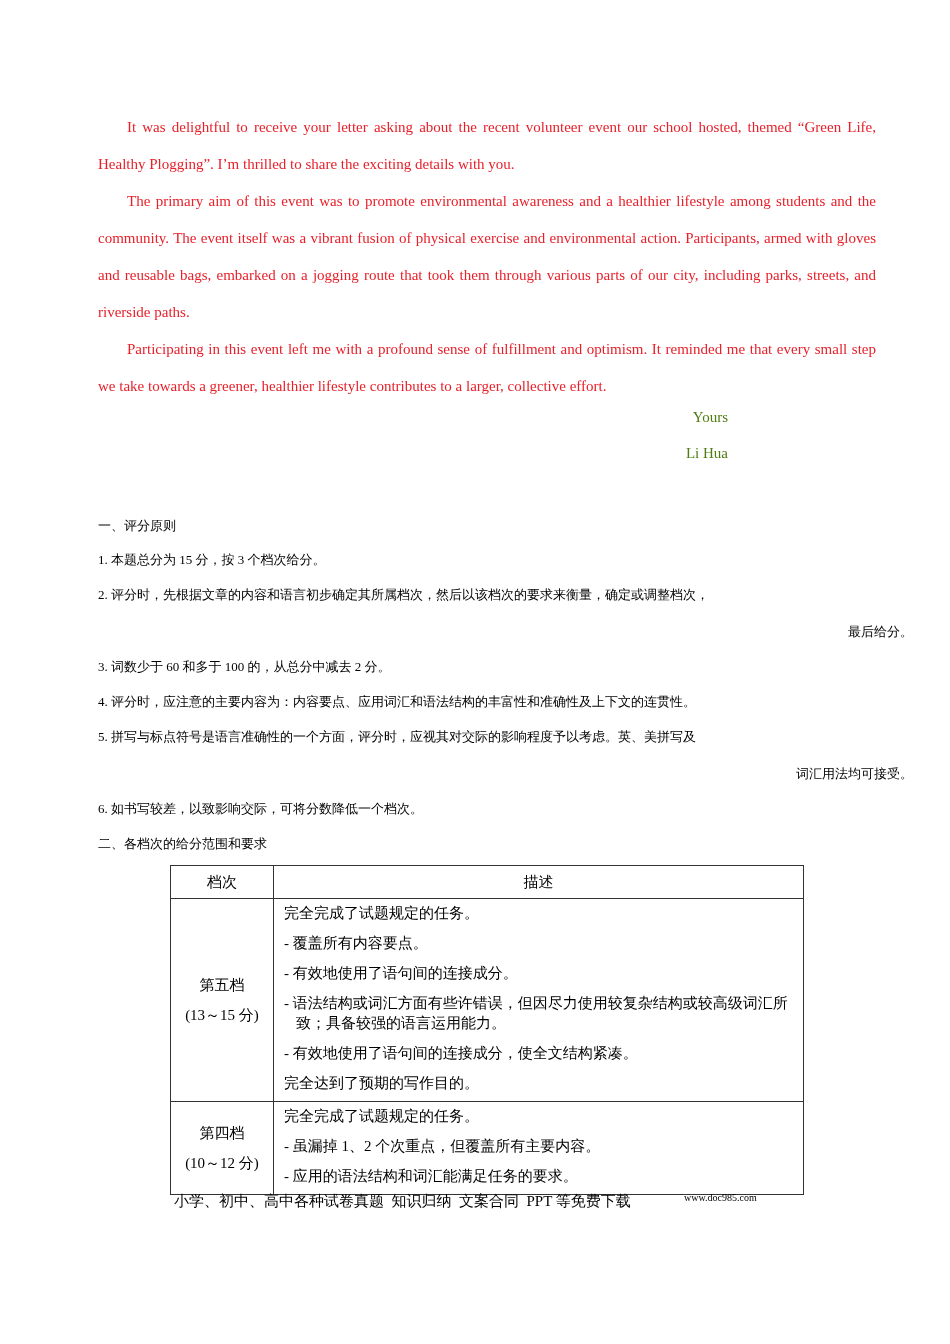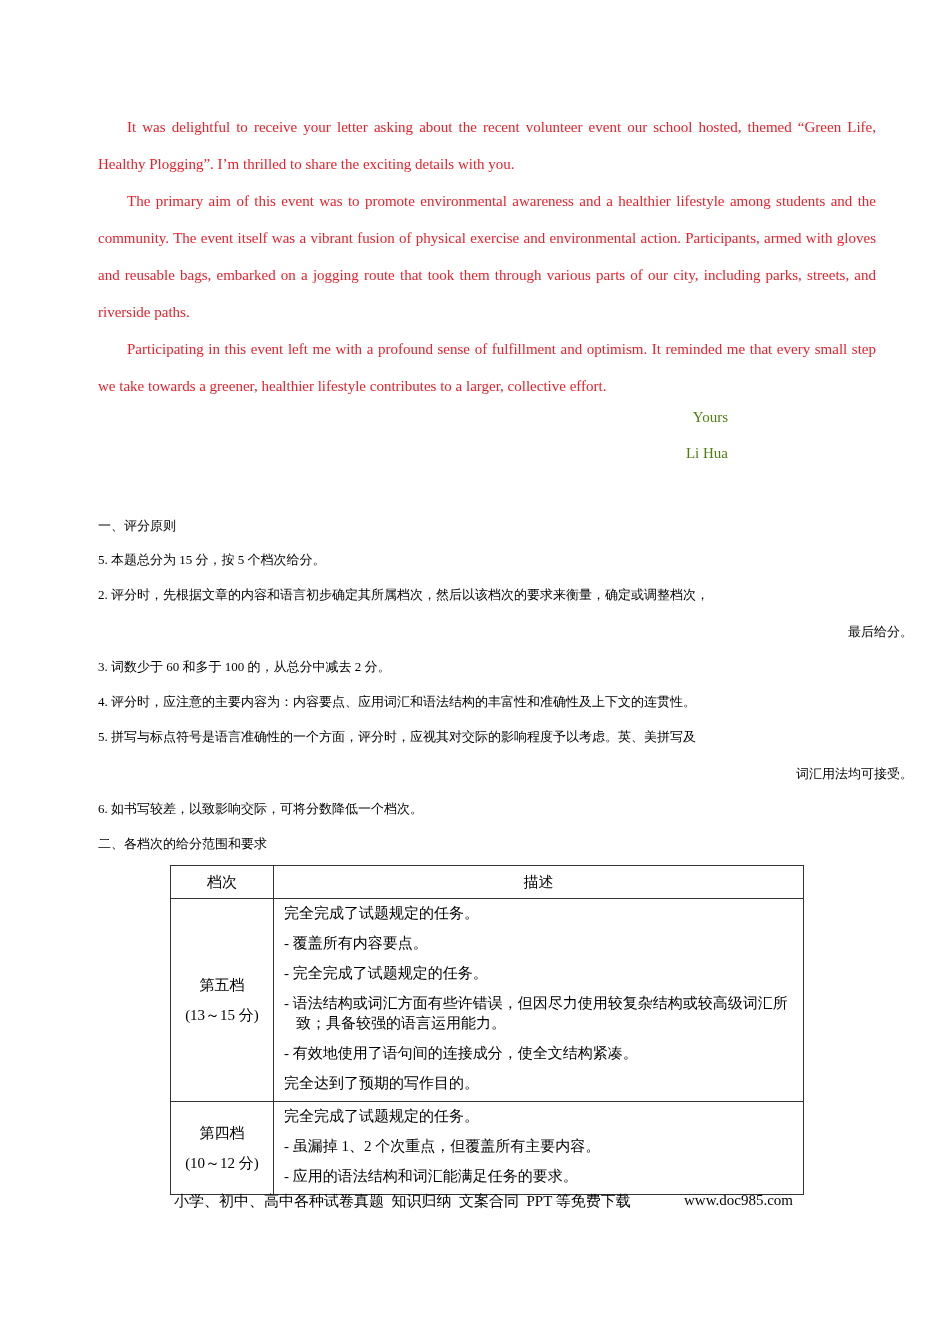--- a/index.html
+++ b/index.html
@@ -25,39 +25,39 @@
   }
   table.rubric td, table.rubric th { border: 1.5px solid #333; vertical-align: middle; font-weight: normal; }
   table.rubric th { height: 28px; text-align: center; }
   .col1 { width: 100px; text-align: center; line-height: 30px; }
   .desc { padding: 4px 10px; line-height: 20px; }
   .desc div { margin: 0 0 10px 0; }
   .desc div:last-child { margin-bottom: 4px; }
   .hang { padding-left: 12px; text-indent: -12px; }
 
   .footer { position: absolute; left: 162px; top: 1192px; font-size: 15px; white-space: pre; }
-  .footer-url { position: absolute; left: 672px; top: 1192px; font-size: 15px; }
+  .footer-url { position: absolute; left: 672px; top: 1192px; font-size: 10px; }
 </style>
 </head>
 <body>
 
 <div class="page">
 
   <div class="letter" style="top:109px;">
     <p class="para">It was delightful to receive your letter asking about the recent volunteer event our school hosted, themed “Green Life, Healthy Plogging”. I’m thrilled to share the exciting details with you.</p>
     <p class="para">The primary aim of this event was to promote environmental awareness and a healthier lifestyle among students and the community. The event itself was a vibrant fusion of physical exercise and environmental action. Participants, armed with gloves and reusable bags, embarked on a jogging route that took them through various parts of our city, including parks, streets, and riverside paths.</p>
     <p class="para">Participating in this event left me with a profound sense of fulfillment and optimism. It reminded me that every small step we take towards a greener, healthier lifestyle contributes to a larger, collective effort.</p>
   </div>
 
   <div class="sign" style="top:409px;">Yours</div>
   <div class="sign" style="top:445px;margin-left:36px;">Li Hua</div>
 
 
   <div class="cn" style="top:516px;">一、评分原则</div>
-  <div class="cn" style="top:550px;">5. 本题总分为 15 分，按 5 个档次给分。</div>
+  <div class="cn" style="top:550px;">1. 本题总分为 15 分，按 3 个档次给分。</div>
   <div class="cn" style="top:585px;">2. 评分时，先根据文章的内容和语言初步确定其所属档次，然后以该档次的要求来衡量，确定或调整档次，</div>
   <div class="cn cn-indent" style="top:622px;">最后给分。</div>
   <div class="cn" style="top:657px;font-family:Liberation Serif, serif;">3. 词数少于 60 和多于 100 的，从总分中减去 2 分。</div>
   <div class="cn" style="top:692px;">4. 评分时，应注意的主要内容为：内容要点、应用词汇和语法结构的丰富性和准确性及上下文的连贯性。</div>
   <div class="cn" style="top:727px;">5. 拼写与标点符号是语言准确性的一个方面，评分时，应视其对交际的影响程度予以考虑。英、美拼写及</div>
   <div class="cn cn-indent" style="top:764px;">词汇用法均可接受。</div>
   <div class="cn" style="top:799px;">6. 如书写较差，以致影响交际，可将分数降低一个档次。</div>
   <div class="cn" style="top:834px;">二、各档次的给分范围和要求</div>
 
   <table class="rubric">
@@ -67,21 +67,21 @@
       <th>描述</th>
     </tr>
     <tr>
       <td class="col1">
         <div>第五档</div>
         <div>(13～15 分)</div>
       </td>
       <td class="desc">
         <div>完全完成了试题规定的任务。</div>
         <div>- 覆盖所有内容要点。</div>
-        <div>- 完全完成了试题规定的任务。</div>
+        <div>- 有效地使用了语句间的连接成分。</div>
         <div class="hang">- 语法结构或词汇方面有些许错误，但因尽力使用较复杂结构或较高级词汇所致；具备较强的语言运用能力。</div>
         <div>- 有效地使用了语句间的连接成分，使全文结构紧凑。</div>
         <div>完全达到了预期的写作目的。</div>
       </td>
     </tr>
     <tr>
       <td class="col1">
         <div>第四档</div>
         <div>(10～12 分)</div>
       </td>

